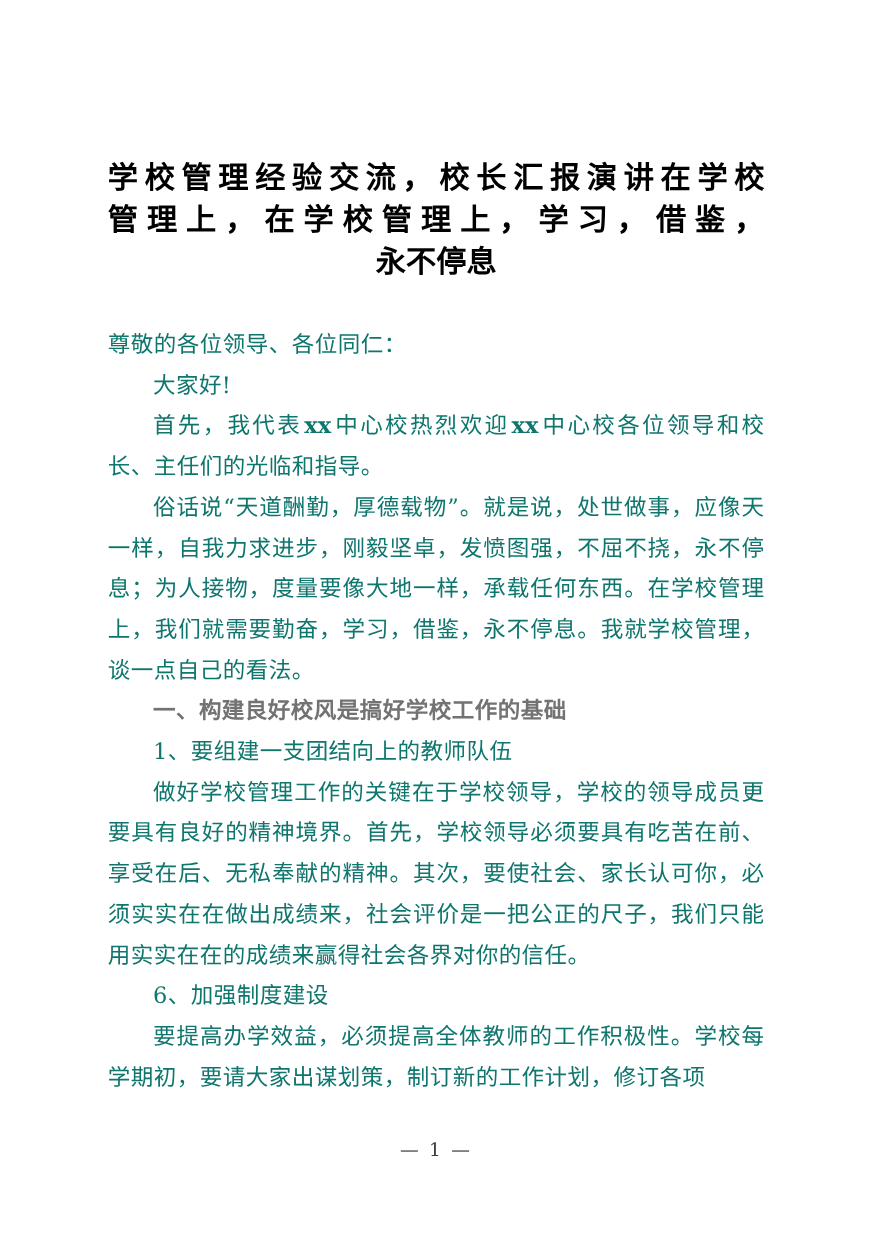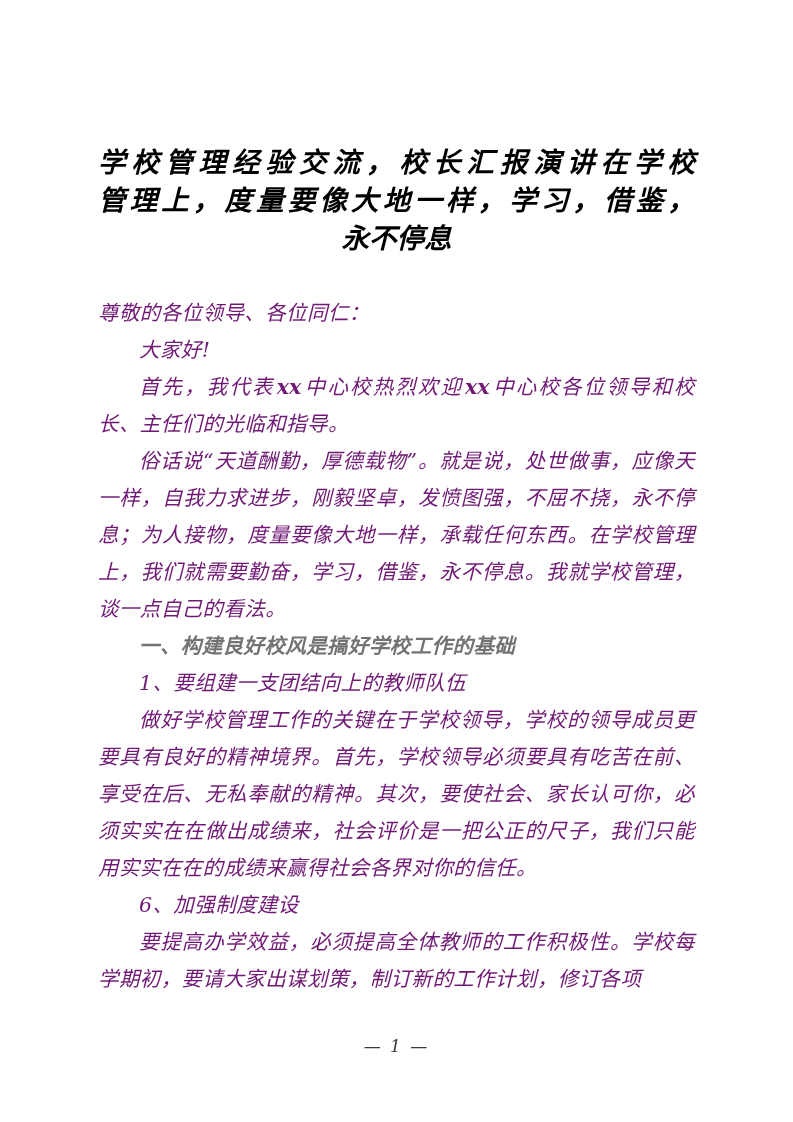--- a/index.html
+++ b/index.html
@@ -10,21 +10,20 @@
   }
 
   .page {
     position: relative;
     width: 793px;
     height: 1122px;
     margin: 0 auto;
     background: #ffffff;
     overflow: hidden;
     box-sizing: border-box;
-    font-style: italic;
   }
 
   .content {
     position: absolute;
     left: 98px;
     top: 0;
     width: 597px;
   }
 
   
@@ -55,21 +54,21 @@
   
   .body-block {
     margin-top: 38px;
   }
 
   .para {
     margin: 0;
     font-family: "DejaVu Serif", "Liberation Serif", serif;
     font-size: 20.5px;
     line-height: 37px;
-    color: #701a75;
+    color: #0f766e;
     text-align: justify;
     text-align-last: left;
     letter-spacing: 0.4px;
     text-indent: 0;
   }
 
   .para.indent {
     text-indent: 41px;
   }
 
@@ -101,21 +100,21 @@
 </style>
 </head>
 <body>
 
 <div class="page">
 
   <div class="content">
 
     <h1 class="doc-title">
       <span class="tline tline-1">学校管理经验交流，校长汇报演讲在学校</span>
-      <span class="tline tline-2">管理上，度量要像大地一样，学习，借鉴，</span>
+      <span class="tline tline-2">管理上，在学校管理上，学习，借鉴，</span>
       <span class="tline tline-3">永不停息</span>
     </h1>
 
     <div class="body-block">
 
       <p class="para">尊敬的各位领导、各位同仁：</p>
 
       <p class="para indent">大家好!</p>
 
       <p class="para indent">

